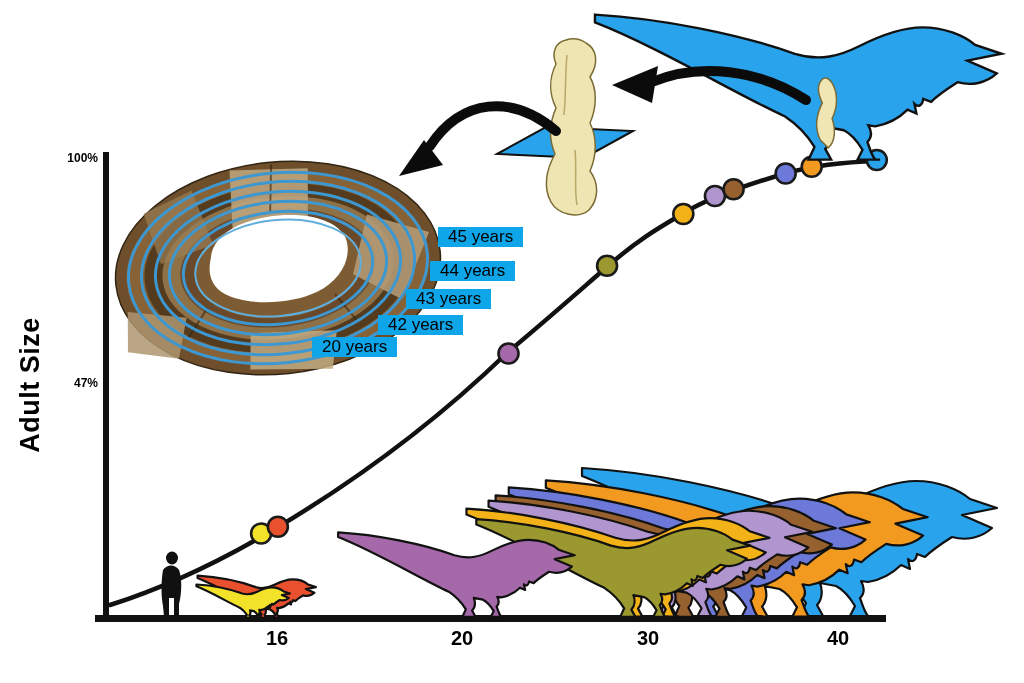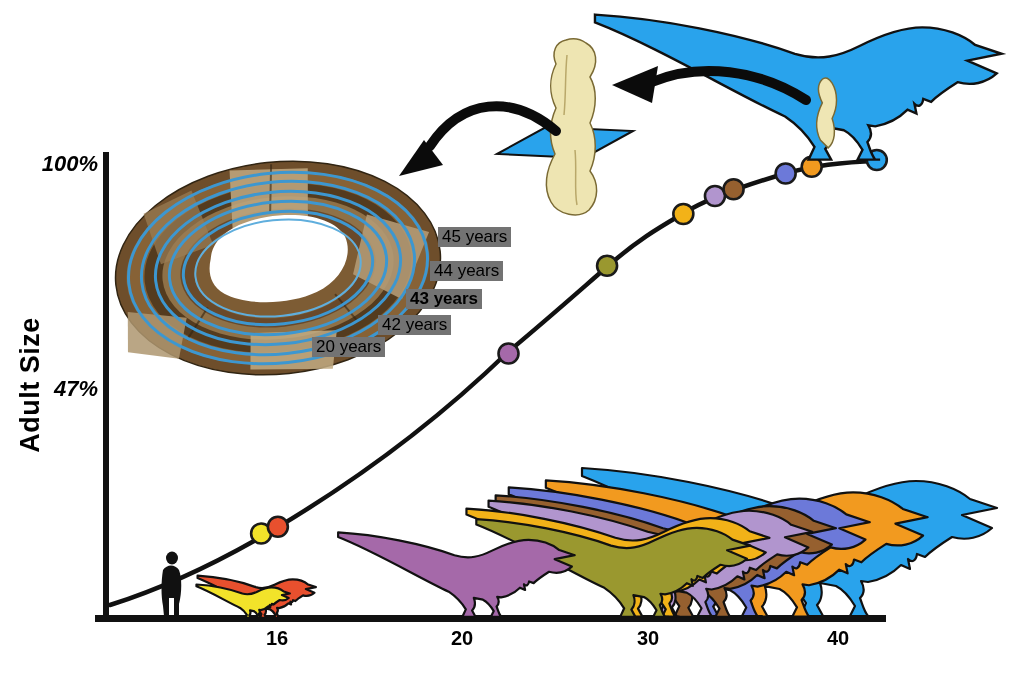--- a/index.html
+++ b/index.html
@@ -3,36 +3,36 @@
 <meta charset="utf-8">
 <style>
   html,body{margin:0;padding:0;}
   body{
     width:1024px;height:683px;position:relative;background:#ffffff;
     font-family:"Liberation Sans",sans-serif;color:#000;overflow:hidden;
   }
   #stage{position:absolute;left:0;top:0;width:1024px;height:683px;}
   svg{display:block;}
   .txt{position:absolute;white-space:nowrap;}
-  .ytick{font-size:22px;font-weight:bold;width:70px;text-align:right;font-style:italic;}
+  .ytick{font-size:12px;font-weight:bold;width:70px;text-align:right;}
   .ytick-100{left:28px;top:151px;}
   .ytick-50{left:28px;top:376px;}
   .ylabel{left:30px;top:385px;transform:translate(-50%,-50%) rotate(-90deg);
     font-size:27px;font-weight:bold;letter-spacing:.5px;}
   .xlabel{left:492px;top:656px;transform:translate(-50%,-50%);font-size:25px;font-weight:bold;}
   .xtick{transform:translate(-50%,-50%);font-size:20px;font-weight:bold;}
   .xtick-10{left:277px;top:638px;}
   .xtick-20{left:462px;top:638px;}
   .xtick-30{left:648px;top:638px;}
   .xtick-40{left:838px;top:638px;}
-  .ring-label{position:absolute;background:#737373;font-size:17px;line-height:1.15;
-    padding:0 4px;white-space:nowrap;}
+  .ring-label{position:absolute;background:#0ea5e9;font-size:17px;line-height:1.15;
+    padding:0 10px;white-space:nowrap;}
   .rl-45{left:438px;top:227px;}
   .rl-44{left:430px;top:261px;}
-  .rl-43{left:406px;top:289px;font-weight:bold;}
+  .rl-43{left:406px;top:289px;}
   .rl-42{left:378px;top:297px;margin-top:18px;}
   .rl-41{left:312px;top:337px;}
 </style>
 </head>
 <body>
 
 <div id="stage">
 <svg width="1024" height="683" viewBox="0 0 1024 683">
   <defs>
     <path id="dino-shape" d="M2,20 C70,24 150,40 206,60 C232,68 252,62 272,52 C294,41 316,33 336,33

